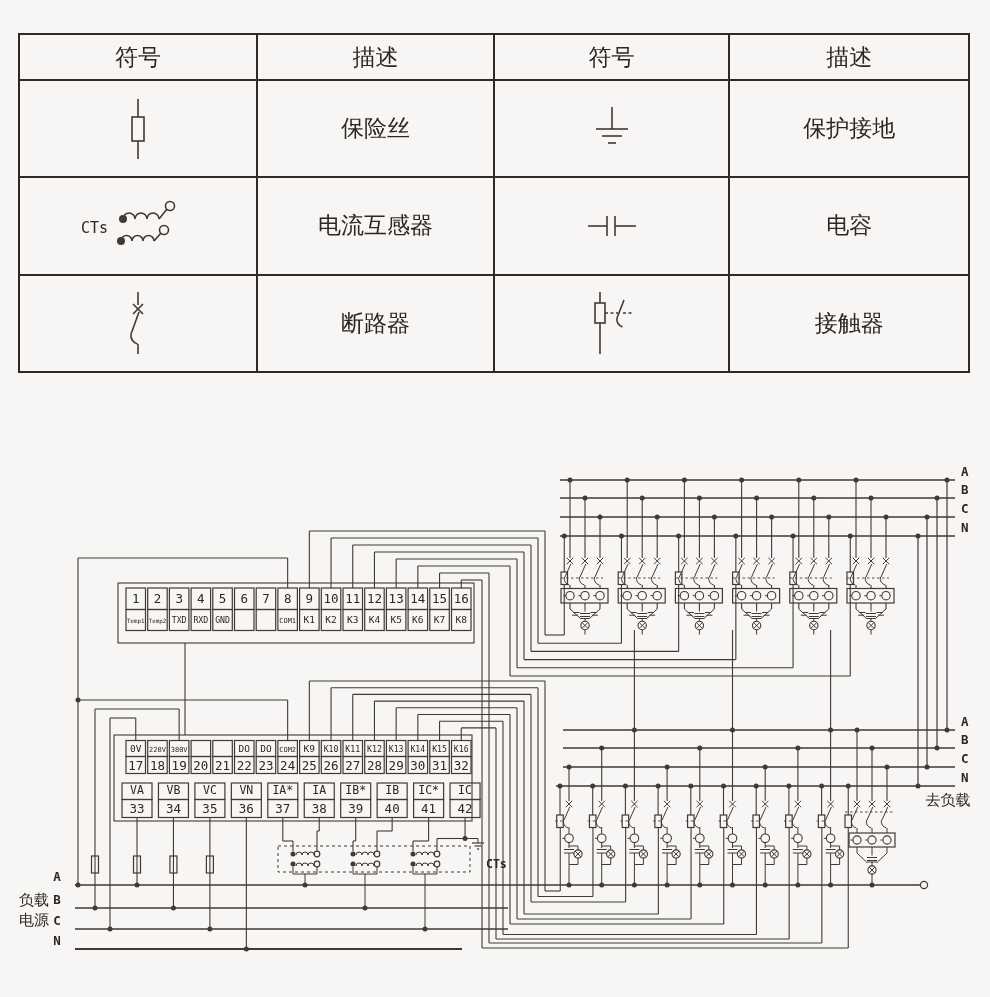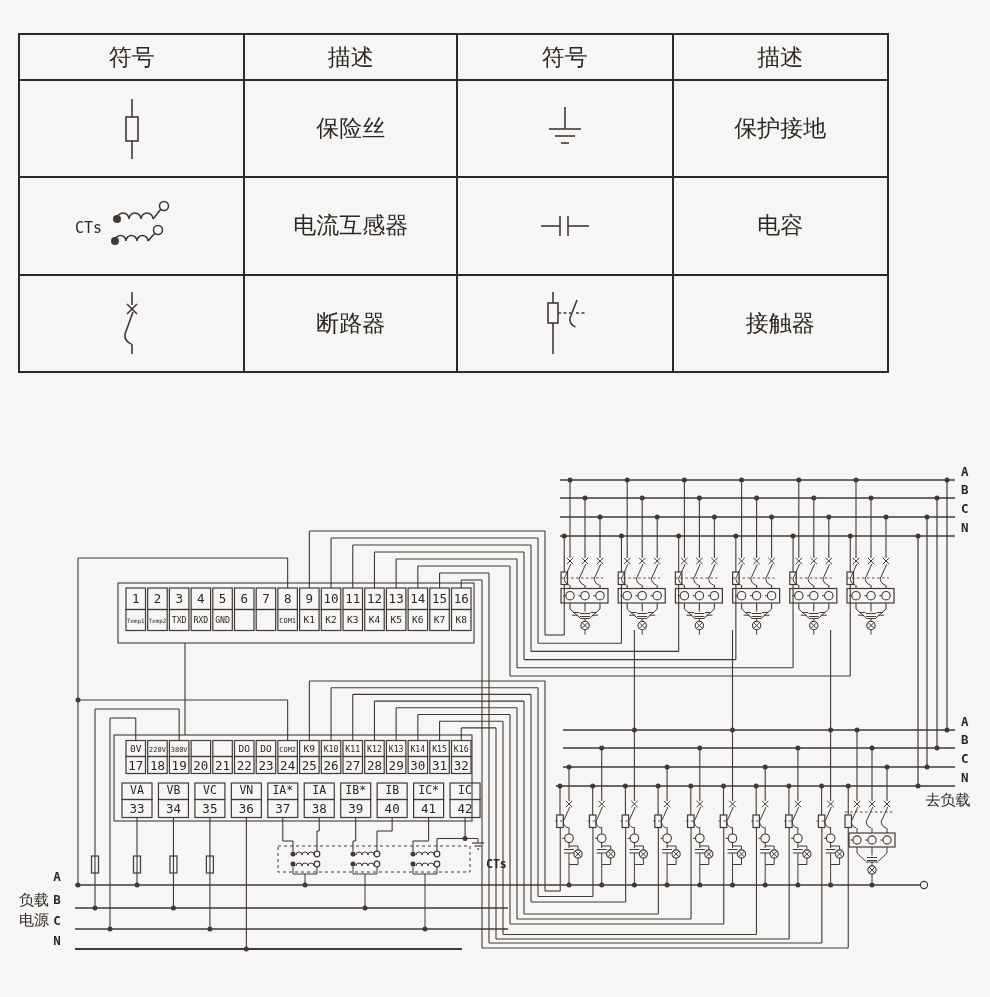--- a/index.html
+++ b/index.html
@@ -1,18 +1,18 @@
 <!DOCTYPE html>
 <html><head>
 <meta charset="utf-8">
 <style>
   html,body{margin:0;padding:0;}
   .page{position:relative;width:990px;height:997px;background:#f7f6f4;overflow:hidden;
         font-family:"DejaVu Sans",sans-serif;color:#2b2724;}
-  table.legend{position:absolute;left:18px;top:33px;width:871px;height:340px;
+  table.legend{position:absolute;left:18px;top:33px;width:952px;height:340px;
         border-collapse:collapse;background:#f7f6f4;}
   table.legend th,table.legend td{border:2px solid #2e2a27;text-align:center;vertical-align:middle;
         font-size:23px;font-weight:normal;color:#2b2724;}
   table.legend th{height:42px;}
   table.legend td{height:72px;margin-left:31px;}
   .c1{width:237px}.c2{width:238px}.c3{width:236px}.c4{width:241px}
   .symcell svg{display:block;margin:0 auto;}
   #diagram{position:absolute;left:0;top:397px;}
   text{font-family:"DejaVu Sans Mono",monospace;}
   .cjk{font-family:"DejaVu Sans",sans-serif;}

